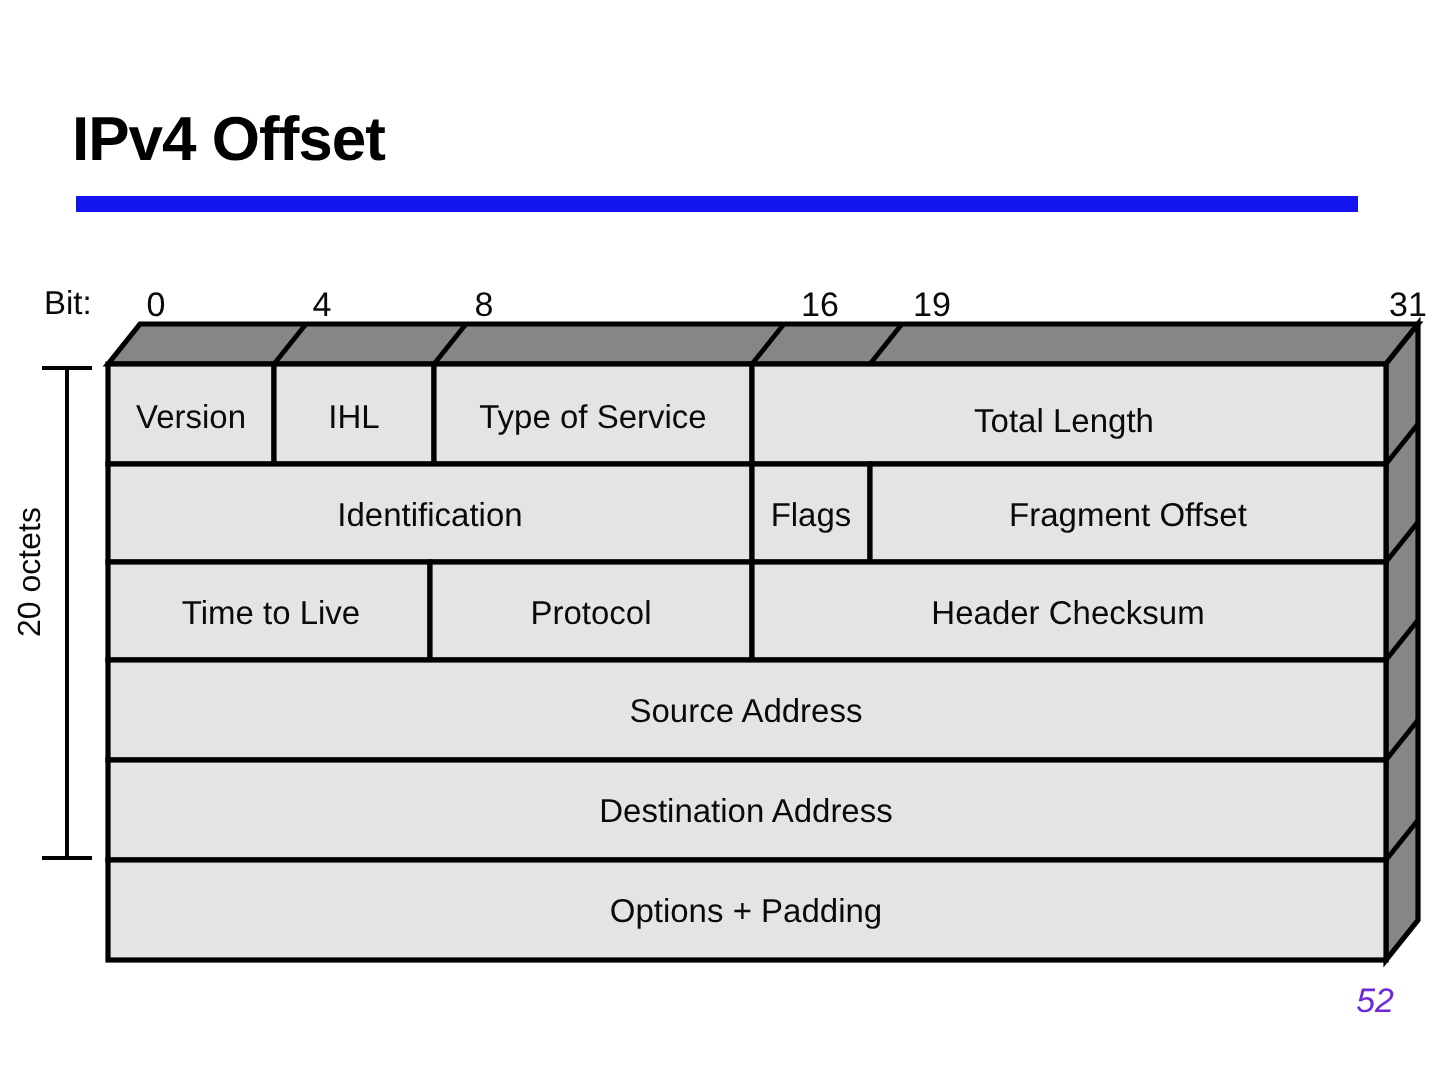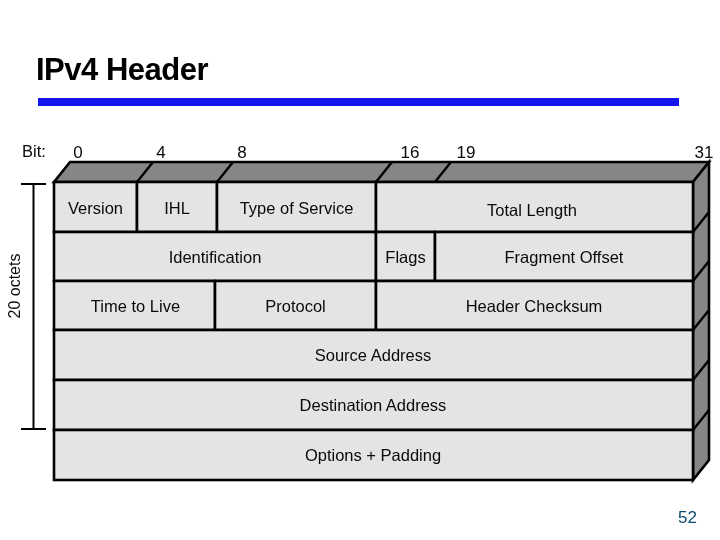--- a/index.html
+++ b/index.html
@@ -81,32 +81,33 @@
   }
   .side-label {
     font-family: "Liberation Sans", sans-serif;
     font-size: 16px;
     fill: #0a0a0a;
     text-anchor: middle;
   }
   .page-number {
     position: absolute;
     right: 23px;
-    top: 508px;
+    top: 491px;
     font-family: "Liberation Sans", sans-serif;
     font-size: 17px;
-    color: #0c4a6e;
+    color: #6d28d9;
+    font-style: italic;
   }
 </style>
 </head>
 <body>
 
 <div class="slide">
 
-  <h1 class="slide-title">IPv4 Header</h1>
+  <h1 class="slide-title">IPv4 Offset</h1>
   <div class="title-underline"></div>
 
   <svg class="diagram-svg" viewBox="0 0 720 540">
 
     <text class="bit-axis-label" x="22" y="157">Bit:</text>
     <text class="tick-label" x="78" y="158">0</text>
     <text class="tick-label" x="161" y="158">4</text>
     <text class="tick-label" x="242" y="158">8</text>
     <text class="tick-label" x="410" y="158">16</text>
     <text class="tick-label" x="466" y="158">19</text>

